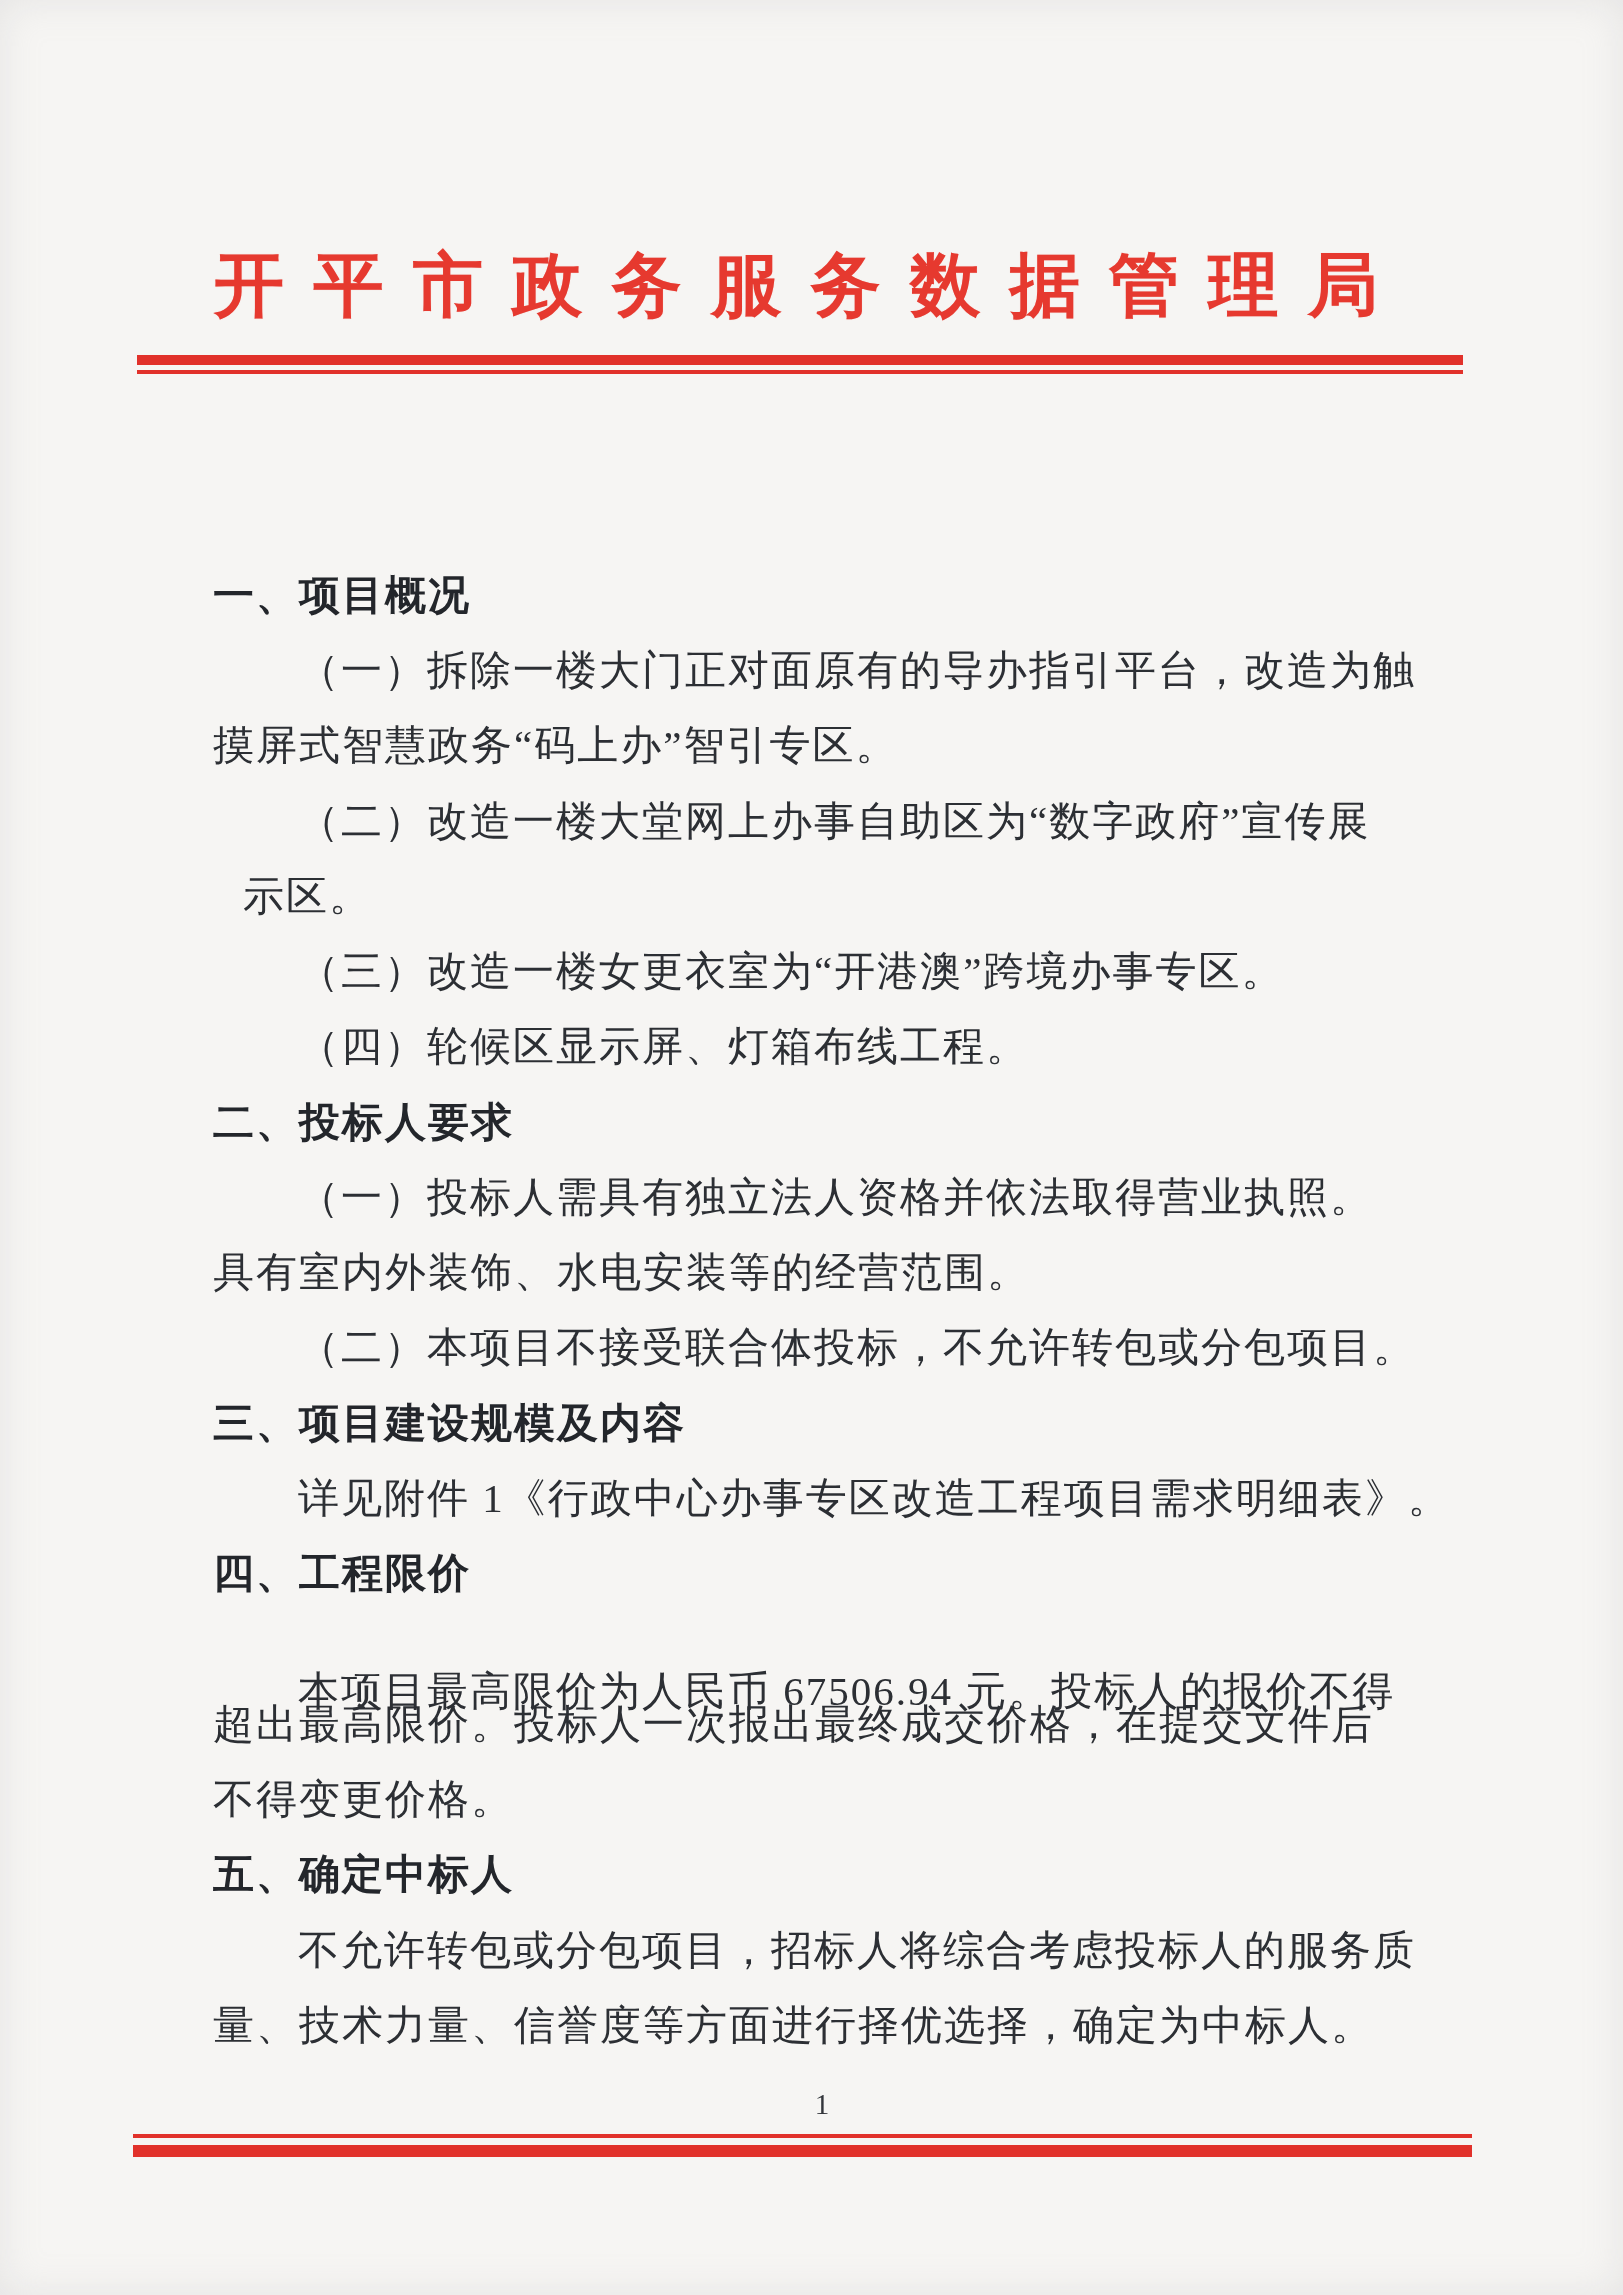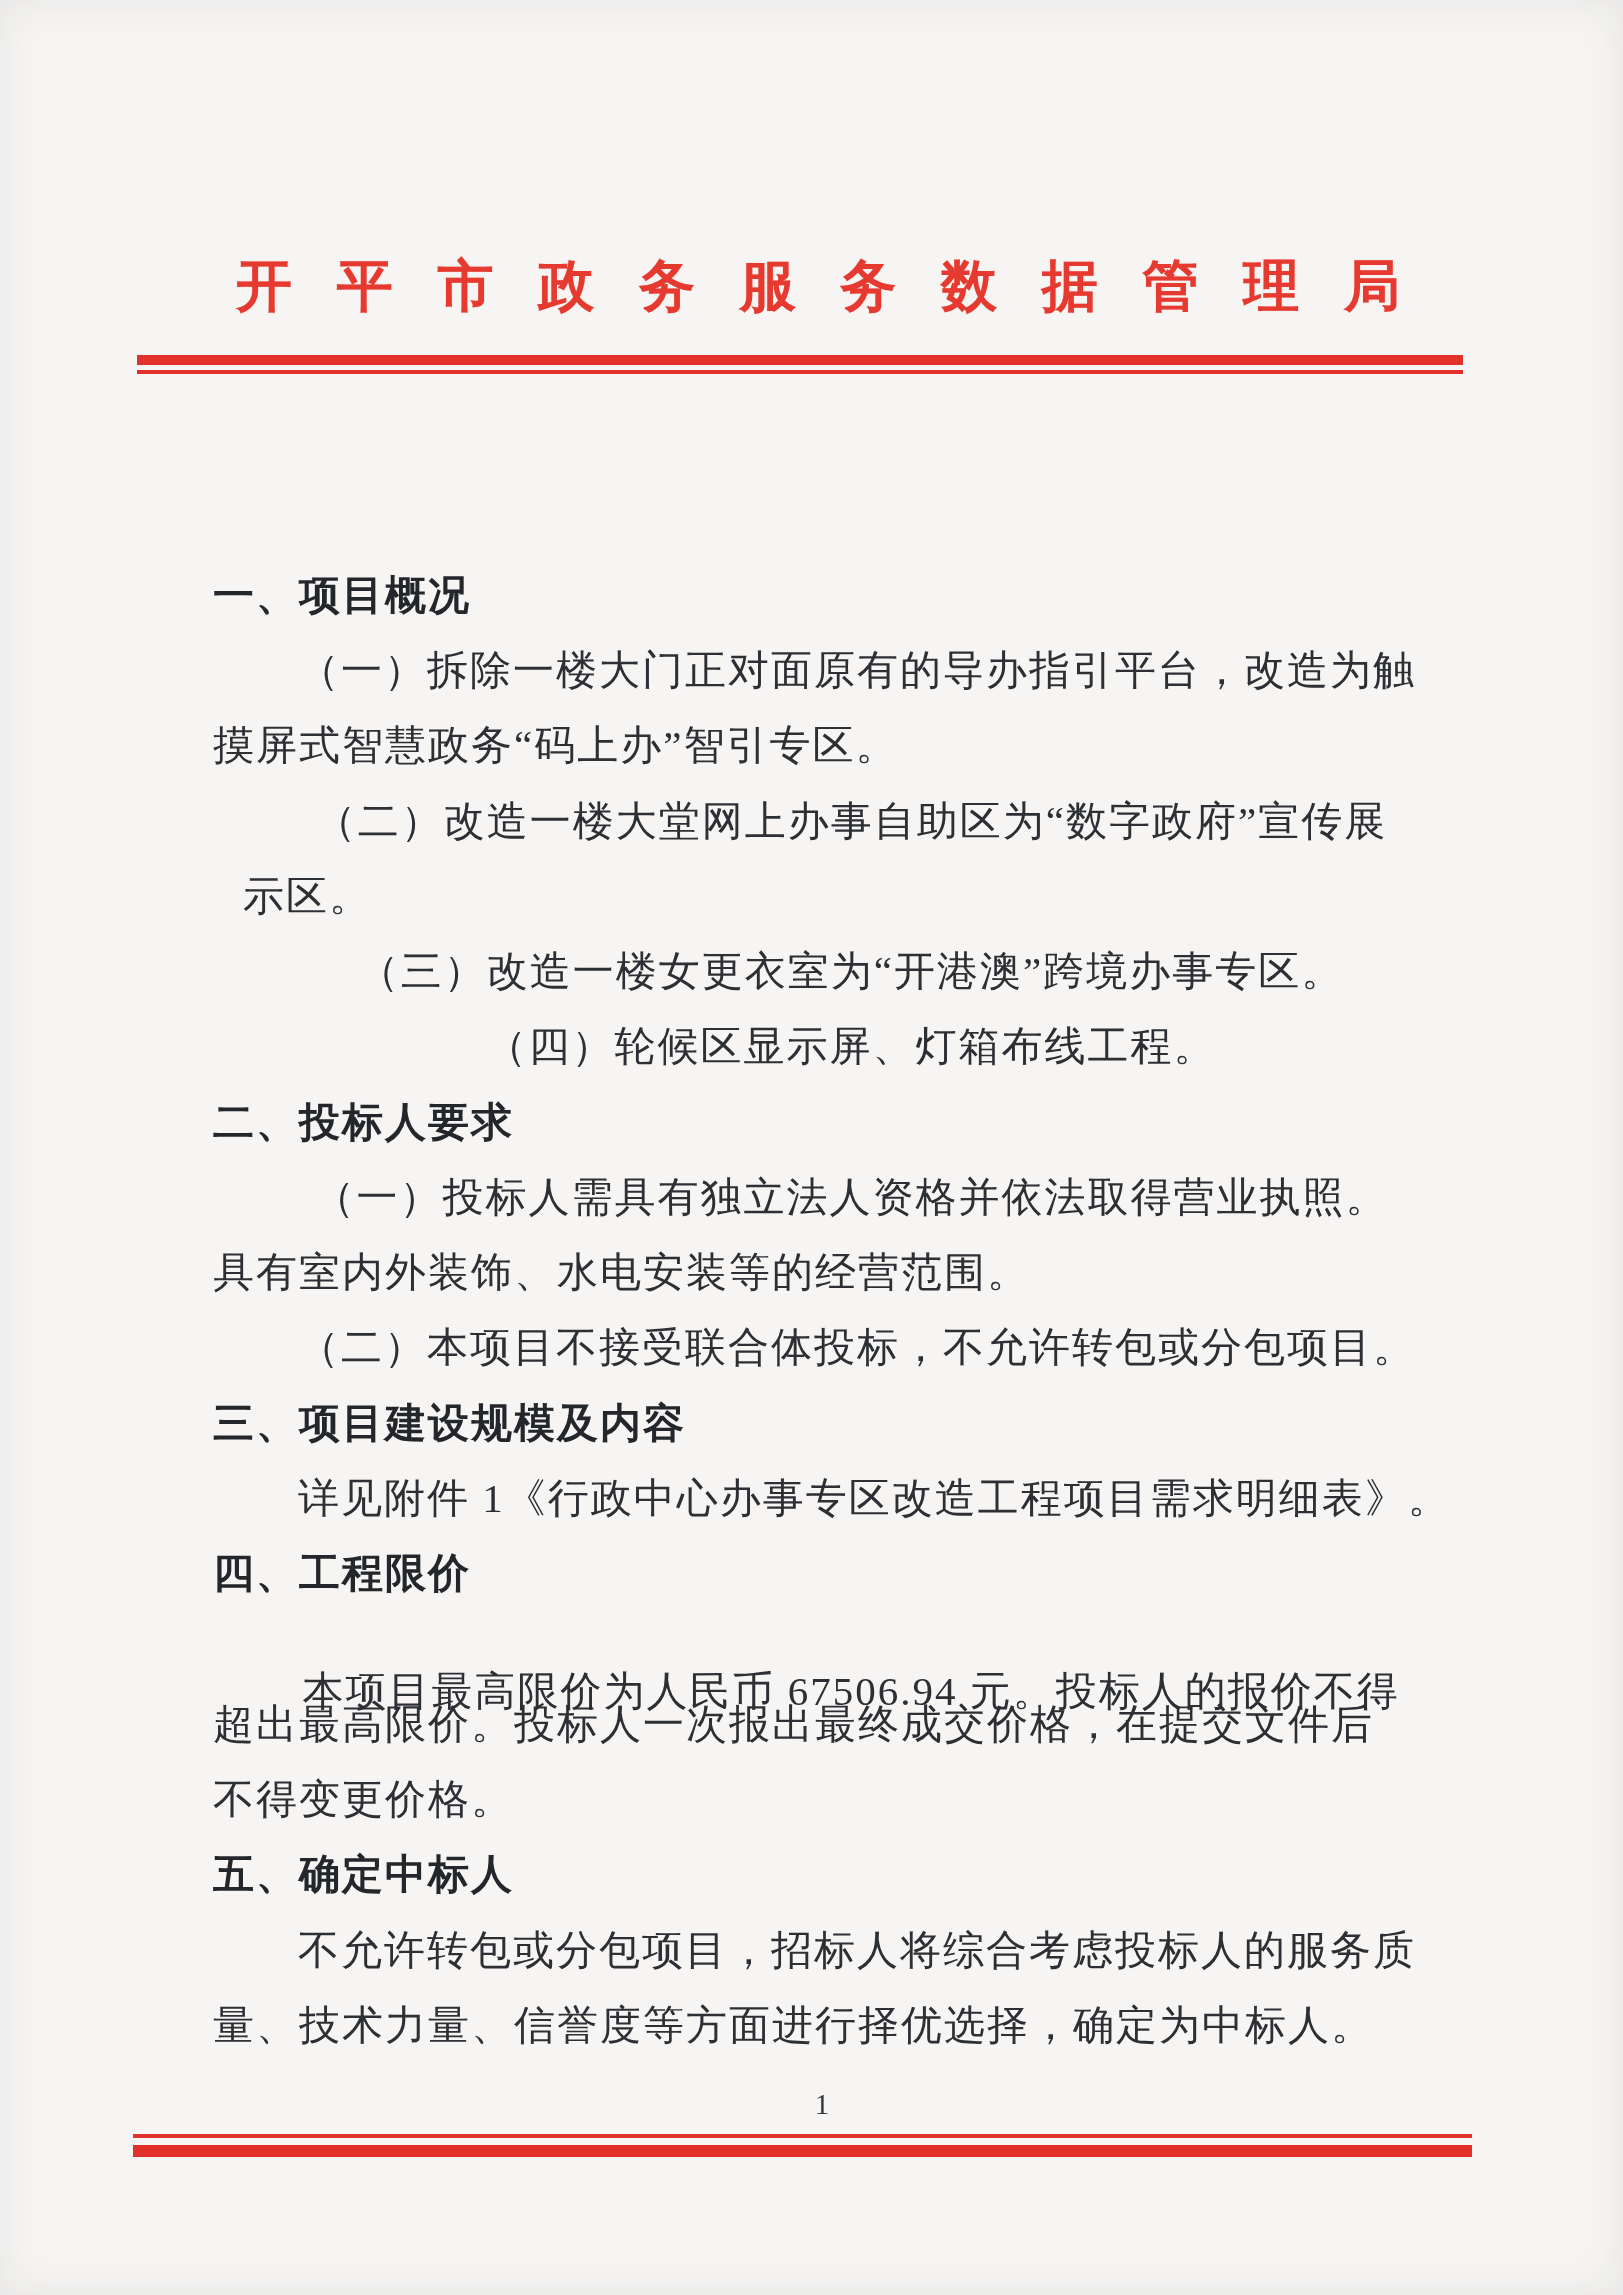--- a/index.html
+++ b/index.html
@@ -11,22 +11,22 @@
   .paper{
     position:relative;
     width:1623px;height:2295px;
     background:#f6f5f3;
     box-shadow:inset 0 0 39px rgba(180,180,185,0.25);
     overflow:hidden;
   }
   
   .org-title{
     position:absolute;
-    left:236px;top:240px;width:1164px;
-    font-size:56px;line-height:92px;
+    left:214px;top:240px;width:1164px;
+    font-size:70px;line-height:92px;
     font-weight:bold;
     color:#e6392f;
     white-space:nowrap;
     text-align:justify;
     text-align-last:justify;
     font-family:"Liberation Serif",serif;
     text-shadow:0 0 0.7px rgba(230,57,47,0.4);
   }
   .rule{position:absolute;background:#e1312a;}
   .rule.header-thick{left:137px;top:355px;width:1326px;height:9.8px;}
@@ -50,21 +50,21 @@
     letter-spacing:2px;
     color:#2c2f34;
     white-space:nowrap;
     font-family:"Liberation Serif",serif;
   }
   .body-line.heading{
     font-family:"Liberation Sans",sans-serif;
     font-weight:bold;
     color:#23262b;
   }
-  .body-line.indent{ text-indent:85px;text-align:center; }
+  .body-line.indent{ text-indent:85px; }
   
   .page-number{
     position:absolute;
     left:0;top:2089px;width:1644px;
     text-align:center;
     font-size:29px;line-height:31px;
     color:#33363b;
     font-family:"Liberation Serif",serif;
   }
   .rule.footer-thin{left:133px;top:2134px;width:1339px;height:3.9px;}

